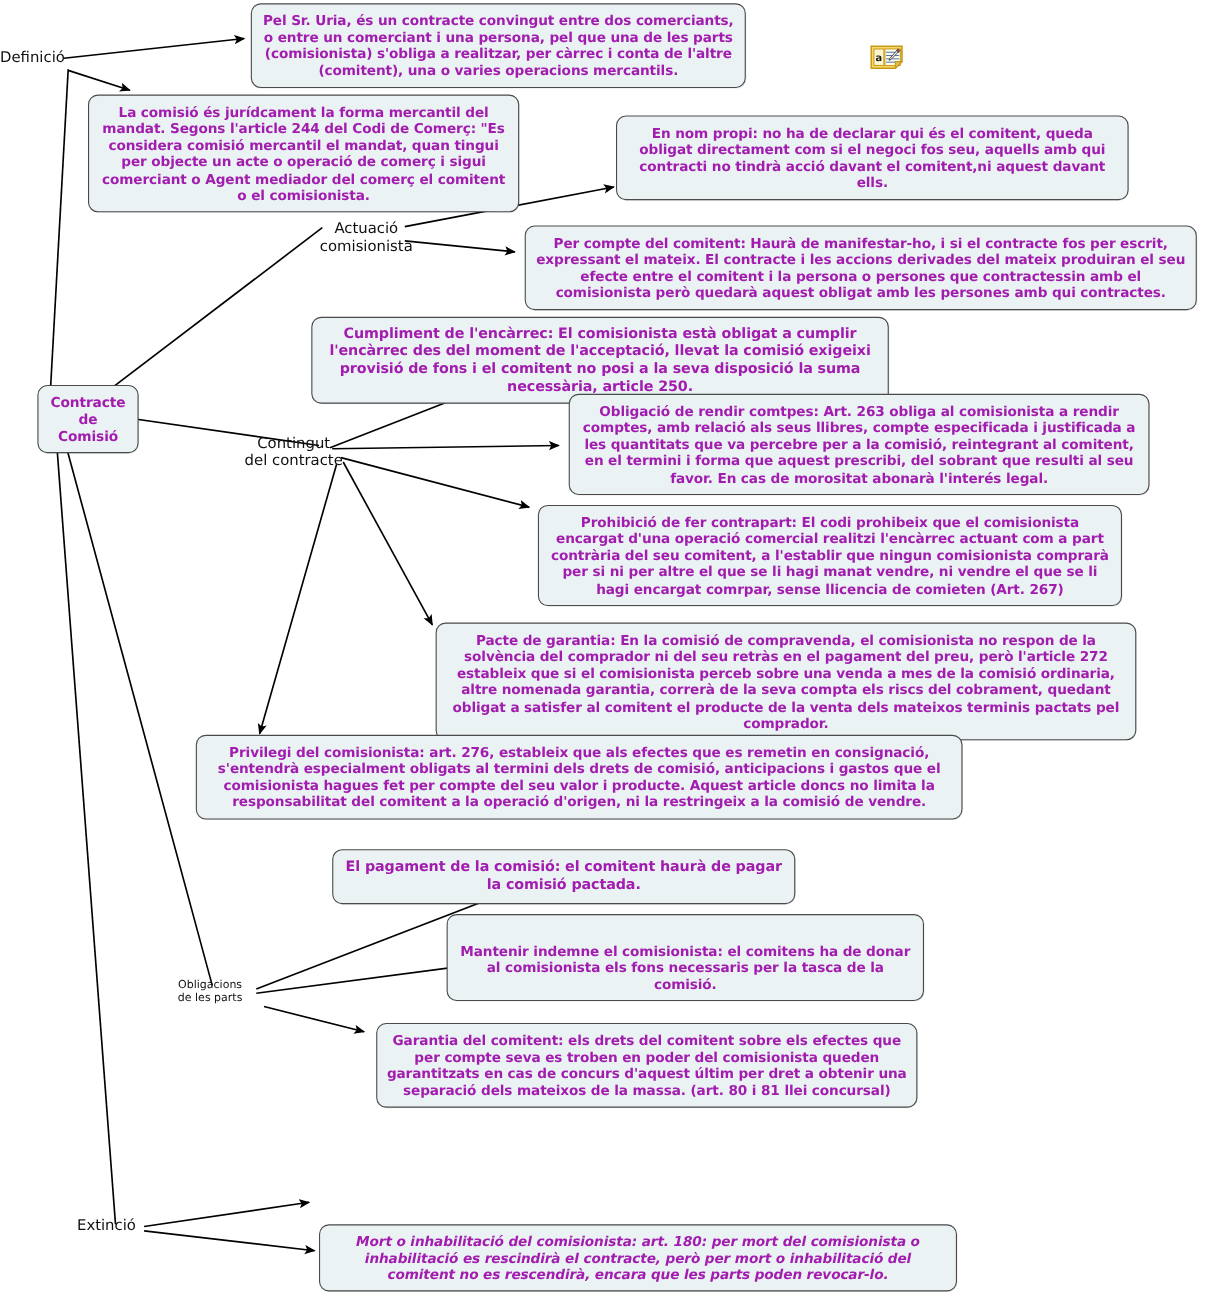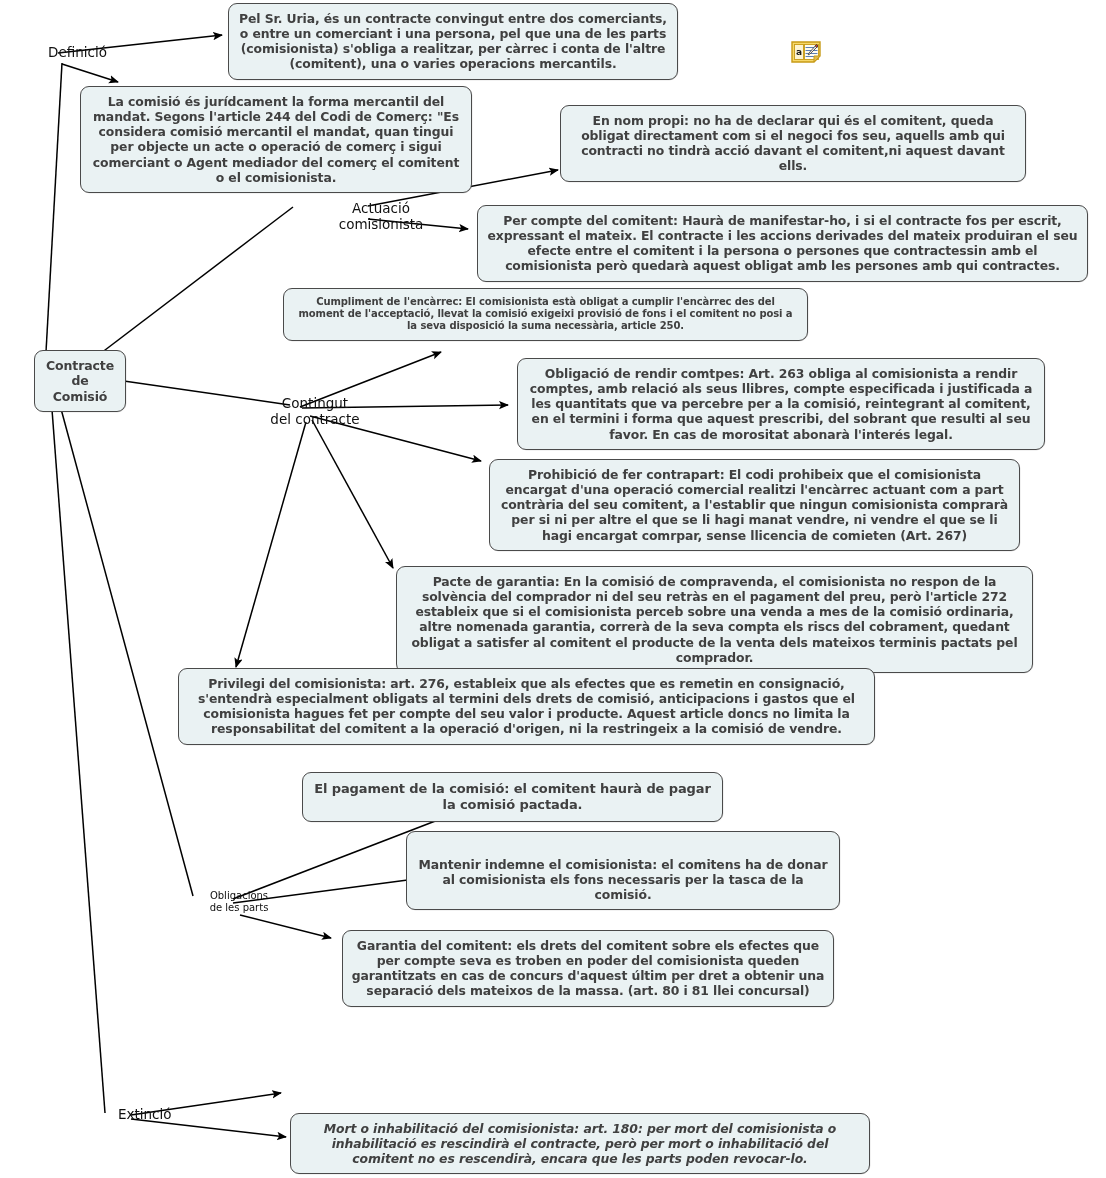--- a/index.html
+++ b/index.html
@@ -21,36 +21,35 @@
     width: 1106px;
     height: 1178px;
     pointer-events: none;
   }
   .node {
     position: absolute;
     box-sizing: border-box;
     background: #eaf2f3;
     border: 1.3px solid #4a4a4a;
     border-radius: 9px;
-    color: #404040;
+    color: #a21caf;
     font-weight: bold;
     text-align: center;
     line-height: 1.22;
     padding: 5px 8px;
     letter-spacing: -0.1px;
     box-shadow: 0.5px 0.5px 0 rgba(0,0,0,0.10);
   }
   .label {
     position: absolute;
     color: #101010;
     font-weight: normal;
     text-align: center;
     line-height: 1.18;
     white-space: nowrap;
-    margin-left: 48px;
   }
   .note-icon {
     position: absolute;
     width: 30px;
     height: 22px;
   }
 </style>
 </head>
 <body>
 
@@ -133,21 +132,21 @@
   </div>
 
   <div class="node" style="left:228px; top:3px; width:450px; font-size:12.4px; padding-top:7px; padding-bottom:7px;">Pel Sr. Uria, és un contracte convingut entre dos comerciants, o entre un comerciant i una persona, pel que una de les parts (comisionista) s'obliga a realitzar, per càrrec i conta de l'altre (comitent), una o varies operacions mercantils.</div>
 
   <div class="node" style="left:80px; top:86px; width:392px; font-size:12.4px; padding-top:7px; padding-bottom:7px;">La comisió és jurídcament la forma mercantil del mandat. Segons l'article 244 del Codi de Comerç: "Es considera comisió mercantil el mandat, quan tingui per objecte un acte o operació de comerç i sigui comerciant o Agent mediador del comerç el comitent o el comisionista.</div>
 
   <div class="node" style="left:560px; top:105px; width:466px; font-size:12.4px; padding-top:7px; padding-bottom:7px;">En nom propi: no ha de declarar qui és el comitent, queda obligat directament com si el negoci fos seu, aquells amb qui contracti no tindrà acció davant el comitent,ni aquest davant ells.</div>
 
   <div class="node" style="left:477px; top:205px; width:611px; font-size:12.4px; padding-top:7px; padding-bottom:7px;">Per compte del comitent: Haurà de manifestar-ho, i si el contracte fos per escrit, expressant el mateix. El contracte i les accions derivades del mateix produiran el seu efecte entre el comitent i la persona o persones que contractessin amb el comisionista però quedarà aquest obligat amb les persones amb qui contractes.</div>
 
-  <div class="node" style="left:283px; top:288px; width:525px; font-size:10px; padding-top:7px; padding-bottom:7px;">Cumpliment de l'encàrrec: El comisionista està obligat a cumplir l'encàrrec des del moment de l'acceptació, llevat la comisió exigeixi provisió de fons i el comitent no posi a la seva disposició la suma necessària, article 250.</div>
+  <div class="node" style="left:283px; top:288px; width:525px; font-size:13px; padding-top:7px; padding-bottom:7px;">Cumpliment de l'encàrrec: El comisionista està obligat a cumplir l'encàrrec des del moment de l'acceptació, llevat la comisió exigeixi provisió de fons i el comitent no posi a la seva disposició la suma necessària, article 250.</div>
 
   <div class="node" style="left:517px; top:358px; width:528px; font-size:12.4px; padding-top:7px; padding-bottom:7px;">Obligació de rendir comtpes: Art. 263 obliga al comisionista a rendir comptes, amb relació als seus llibres, compte especificada i justificada a les quantitats que va percebre per a la comisió, reintegrant al comitent, en el termini i forma que aquest prescribi, del sobrant que resulti al seu favor. En cas de morositat abonarà l'interés legal.</div>
 
   <div class="node" style="left:489px; top:459px; width:531px; font-size:12.4px; padding-top:7px; padding-bottom:7px;">Prohibició de fer contrapart: El codi prohibeix que el comisionista encargat d'una operació comercial realitzi l'encàrrec actuant com a part contrària del seu comitent, a l'establir que ningun comisionista comprarà per si ni per altre el que se li hagi manat vendre, ni vendre el que se li hagi encargat comrpar, sense llicencia de comieten (Art. 267)</div>
 
   <div class="node" style="left:396px; top:566px; width:637px; font-size:12.4px; padding-top:7px; padding-bottom:7px;">Pacte de garantia: En la comisió de compravenda, el comisionista no respon de la solvència del comprador ni del seu retràs en el pagament del preu, però l'article 272 estableix que si el comisionista perceb sobre una venda a mes de la comisió ordinaria, altre nomenada garantia, correrà de la seva compta els riscs del cobrament, quedant obligat a satisfer al comitent el producte de la venta dels mateixos terminis pactats pel comprador.</div>
 
   <div class="node" style="left:178px; top:668px; width:697px; font-size:12.4px; padding-top:7px; padding-bottom:7px;">Privilegi del comisionista: art. 276, estableix que als efectes que es remetin en consignació, s'entendrà especialment obligats al termini dels drets de comisió, anticipacions i gastos que el comisionista hagues fet per compte del seu valor i producte. Aquest article doncs no limita la responsabilitat del comitent a la operació d'origen, ni la restringeix a la comisió de vendre.</div>
 
   <div class="node" style="left:302px; top:772px; width:421px; font-size:13px; padding-top:8px; padding-bottom:8px;">El pagament de la comisió: el comitent haurà de pagar la comisió pactada.</div>

